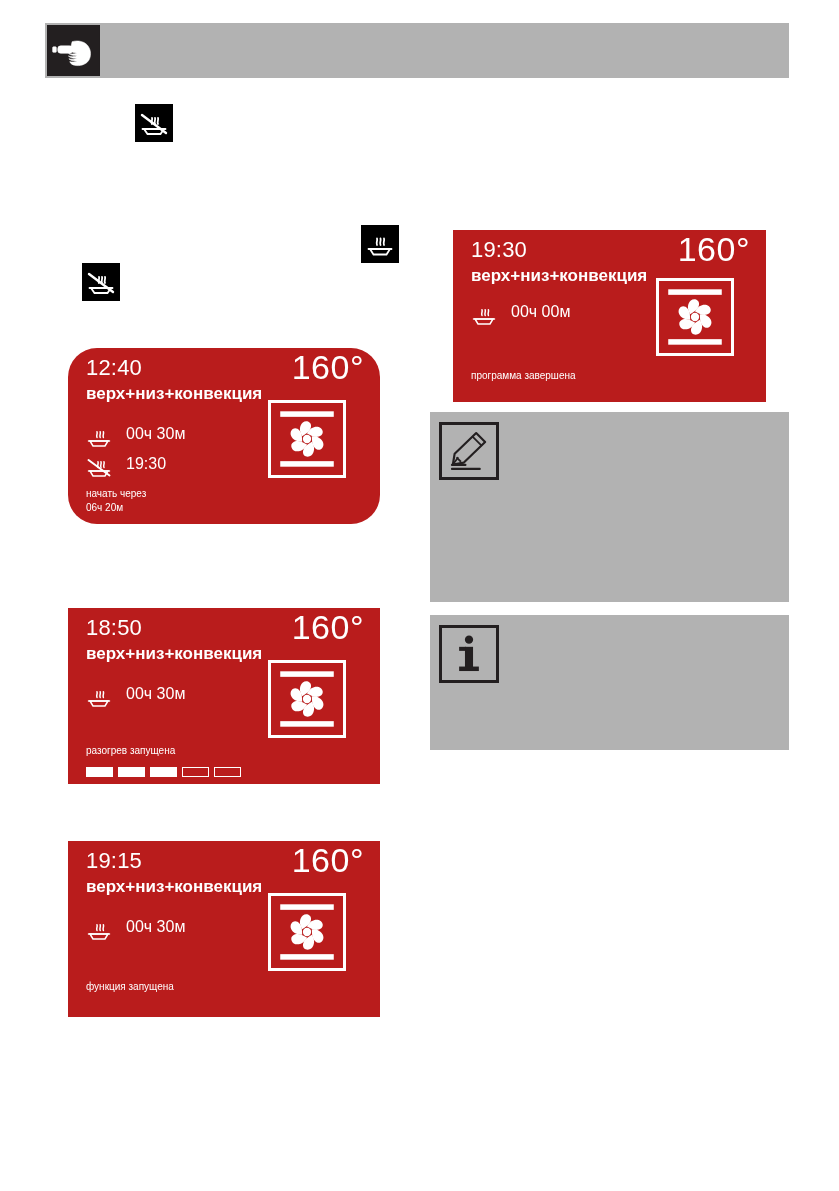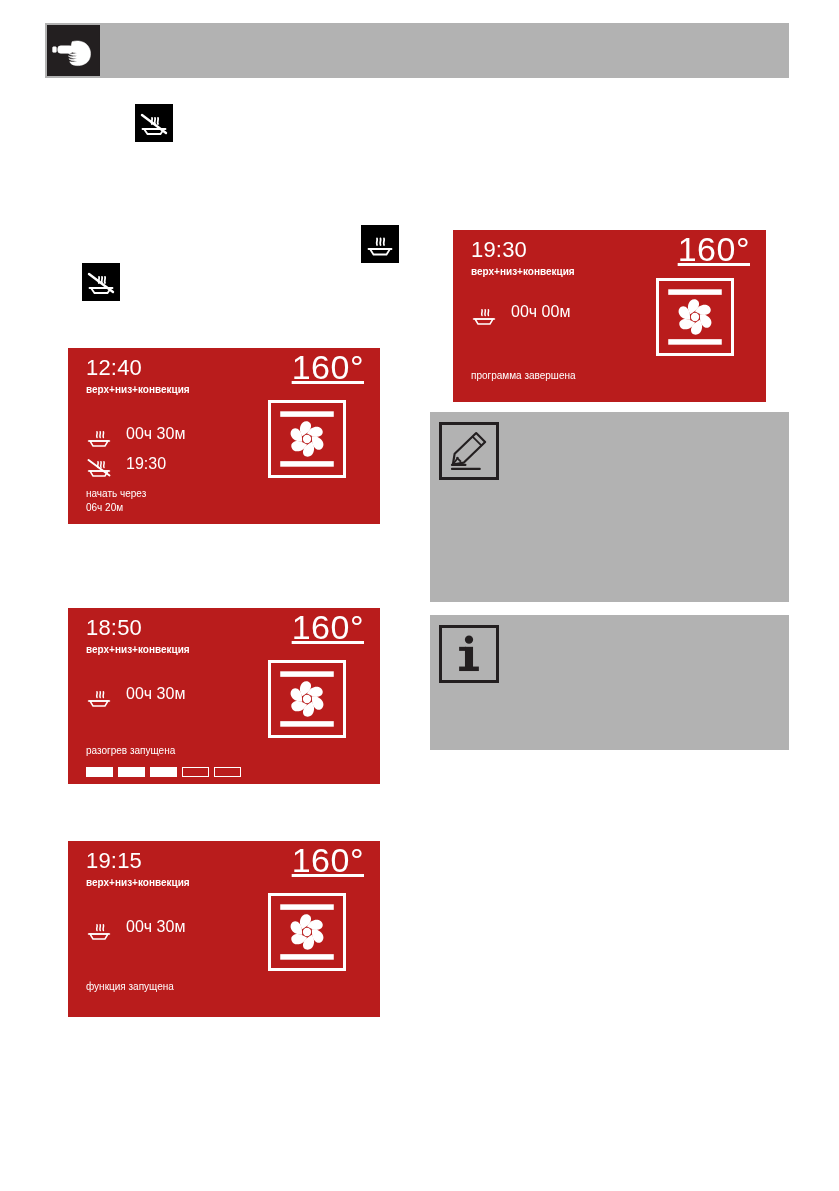--- a/index.html
+++ b/index.html
@@ -59,33 +59,32 @@
     left: 18px;
     top: 9px;
     font-size: 22px;
     letter-spacing: 0.2px;
     line-height: 1;
   }
   .disp-mode {
     position: absolute;
     left: 18px;
     top: 37px;
-    font-size: 10px;
+    font-size: 17px;
     font-weight: bold;
     line-height: 1;
     white-space: nowrap;
   }
   .disp-temp {
     position: absolute;
     right: 16px;
     top: 2px;
     font-size: 34px;
     line-height: 1;
     letter-spacing: 0.5px;
-    text-decoration: underline;
   }
   .disp-oven-symbol {
     position: absolute;
     border: 3px solid #ffffff;
     box-sizing: border-box;
   }
   .disp-oven-symbol svg { display: block; width: 100%; height: 100%; }
 
   .disp-row {
     position: absolute;
@@ -119,21 +118,21 @@
   }
   .progress .seg {
     width: 27px;
     height: 10px;
     box-sizing: border-box;
     border: 1.5px solid #ffffff;
   }
   .progress .seg.on { background: #ffffff; }
 
   
-  #panel-prepare  { left: 68px;  top: 348px; width: 312px; height: 176px; }
+  #panel-prepare  { left: 68px;  top: 348px; width: 312px; height: 176px; border-radius: 29px; }
   #panel-preheat  { left: 68px;  top: 608px; width: 312px; height: 176px; }
   #panel-running  { left: 68px;  top: 841px; width: 312px; height: 176px; }
   #panel-finished { left: 453px; top: 230px; width: 313px; height: 172px; }
 
   
   .note-box {
     position: absolute;
     background: #b2b2b2;
   }
   .note-icon {

